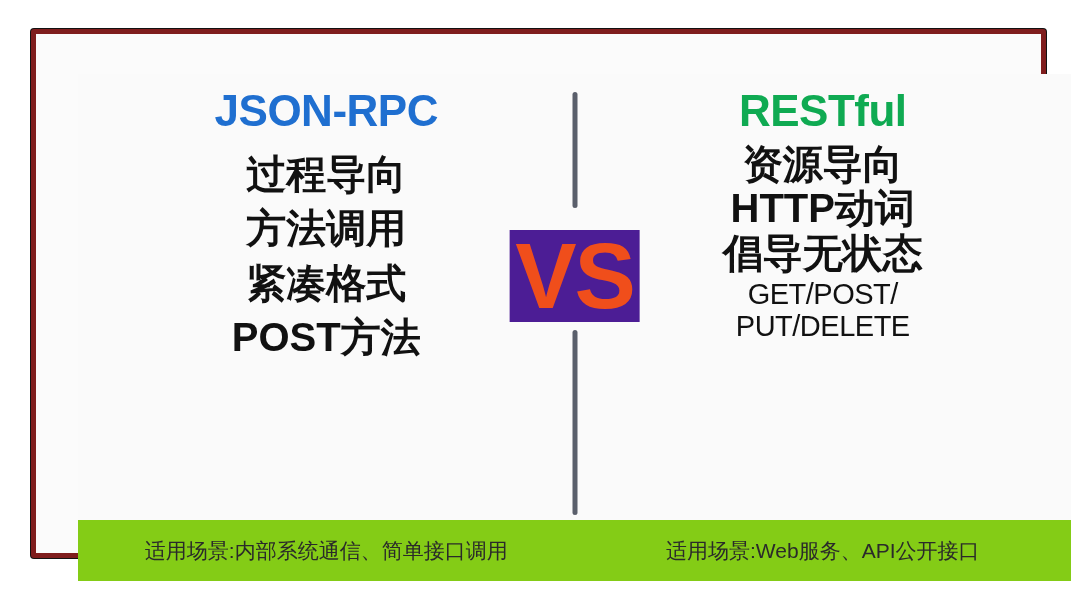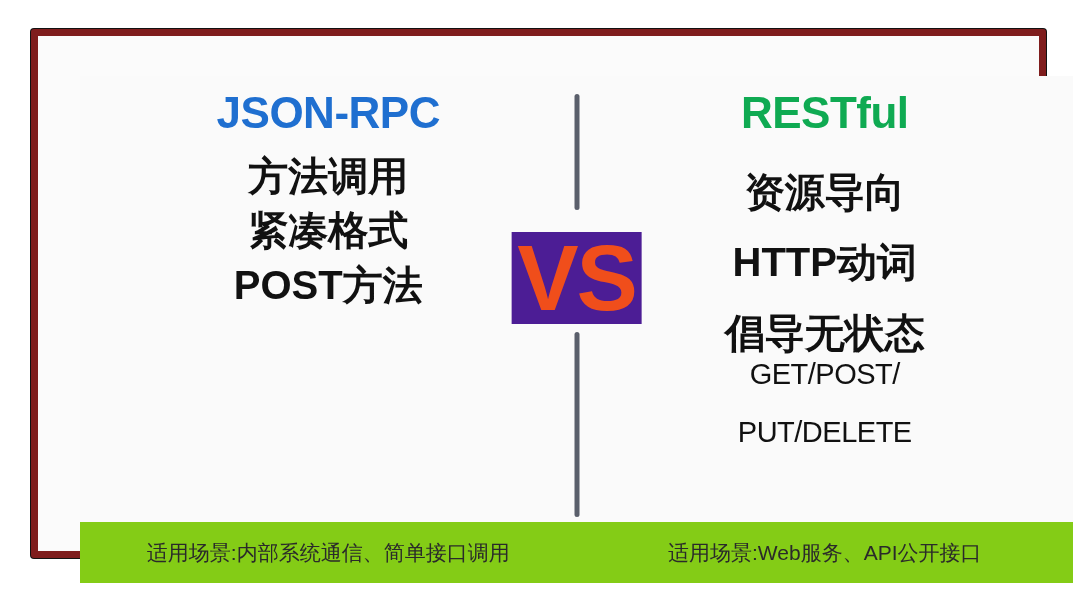--- a/index.html
+++ b/index.html
@@ -22,21 +22,21 @@
   }
 
   
   .frame {
     position: absolute;
     left: 31px;
     top: 29px;
     width: 1015px;
     height: 529px;
     box-sizing: border-box;
-    border: 7px solid #7f1d1d;
+    border: 5px solid #7f1d1d;
     border-radius: 3px;
     background: #fbfbfb;
     box-shadow: 0 0 0 1px #121212;
   }
 
   .inner {
     position: absolute;
     left: 42px;
     top: 40px;
     width: 993px;
@@ -77,21 +77,21 @@
 
   .feature {
     font-size: 40px;
     font-weight: bold;
     color: #111111;
     line-height: 1.08;
     white-space: nowrap;
     margin: 0;
   }
   .col.left .feature  { margin-top: 11px; }
-  .col.right .feature { margin-top: 27px; }
+  .col.right .feature { margin-top: 1px; }
 
   .feature.sub {
     font-size: 29px;
     font-weight: normal;
     letter-spacing: -0.5px;
     margin-top: 2px;
   }
   .feature.sub.first { margin-top: 4px; }
 
   
@@ -144,20 +144,21 @@
 <body>
 
 <div id="poster">
   <div class="frame">
     <div class="inner">
 
       <div class="columns">
 
         <div class="col left">
           <div class="col-title left">JSON-RPC</div>
+          <div class="feature">过程导向</div>
           <div class="feature">方法调用</div>
           <div class="feature">紧凑格式</div>
           <div class="feature">POST方法</div>
         </div>
 
         <div class="col right">
           <div class="col-title right">RESTful</div>
           <div class="feature">资源导向</div>
           <div class="feature">HTTP动词</div>
           <div class="feature">倡导无状态</div>

